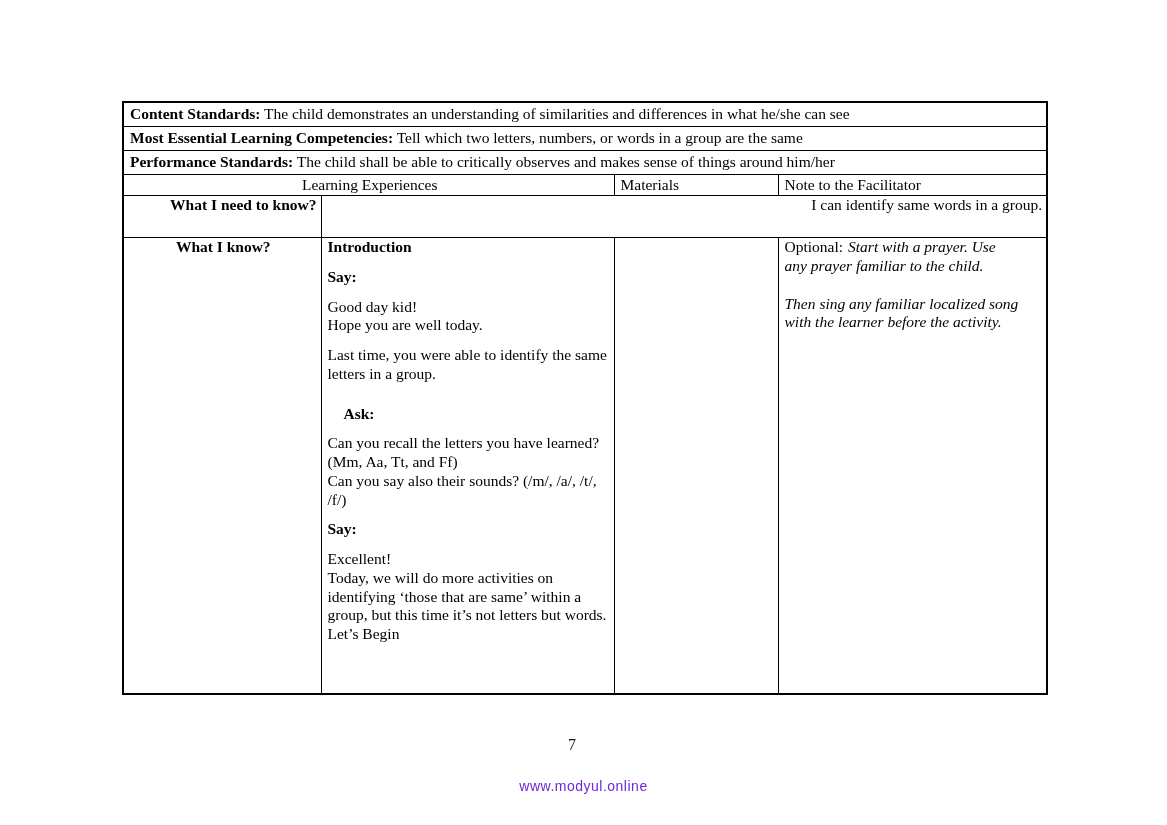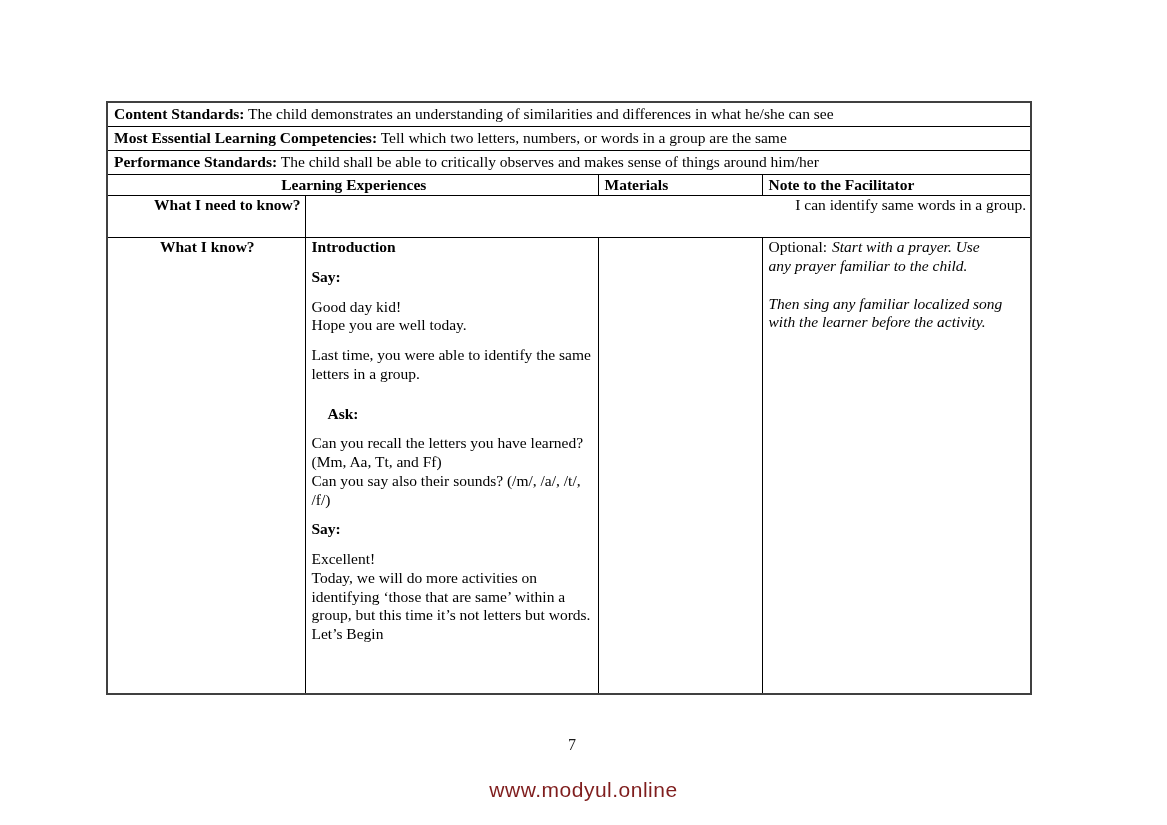--- a/index.html
+++ b/index.html
@@ -7,37 +7,37 @@
     position: relative;
     width: 1167px;
     height: 825px;
     background: #ffffff;
     font-family: "Liberation Serif", serif;
     color: #000000;
     overflow: hidden;
   }
   table.lesson {
     position: absolute;
-    left: 106px;
+    left: 122px;
     top: 101px;
     width: 924px;
     border-collapse: collapse;
     table-layout: fixed;
-    border: 2px solid #404040;
+    border: 2px solid #000000;
   }
   table.lesson td {
     border: 1.5px solid #000;
     font-size: 15.5px;
     line-height: 1.21;
     vertical-align: top;
     padding: 0 4px 0 6px;
     overflow: hidden;
   }
   tr.std td { height: 23px; vertical-align: middle; }
-  tr.head td { height: 20px; vertical-align: middle; font-weight: bold; }
+  tr.head td { height: 20px; vertical-align: middle; font-weight: normal; }
   td.th-center { text-align: center; }
   td.th-left { padding-left: 8px; }
   tr.wintk td { height: 41px; text-align: right; }
   td.row-label {
     font-weight: bold;
     text-align: center;
     padding-top: 2px;
   }
   td.row-label-mid {
     font-weight: bold;
@@ -65,23 +65,23 @@
     font-size: 16px;
     color: #1a1a1a;
   }
   .watermark {
     position: absolute;
     left: 0;
     top: 778px;
     width: 100%;
     text-align: center;
     font-family: "Liberation Sans", sans-serif;
-    font-size: 21px;
+    font-size: 14px;
     letter-spacing: 0.5px;
-    color: #7f1d1d;
+    color: #6d28d9;
   }
 </style>
 </head>
 <body>
 
 <div class="page">
 
   <table class="lesson">
     <colgroup>
       <col style="width:198px">

